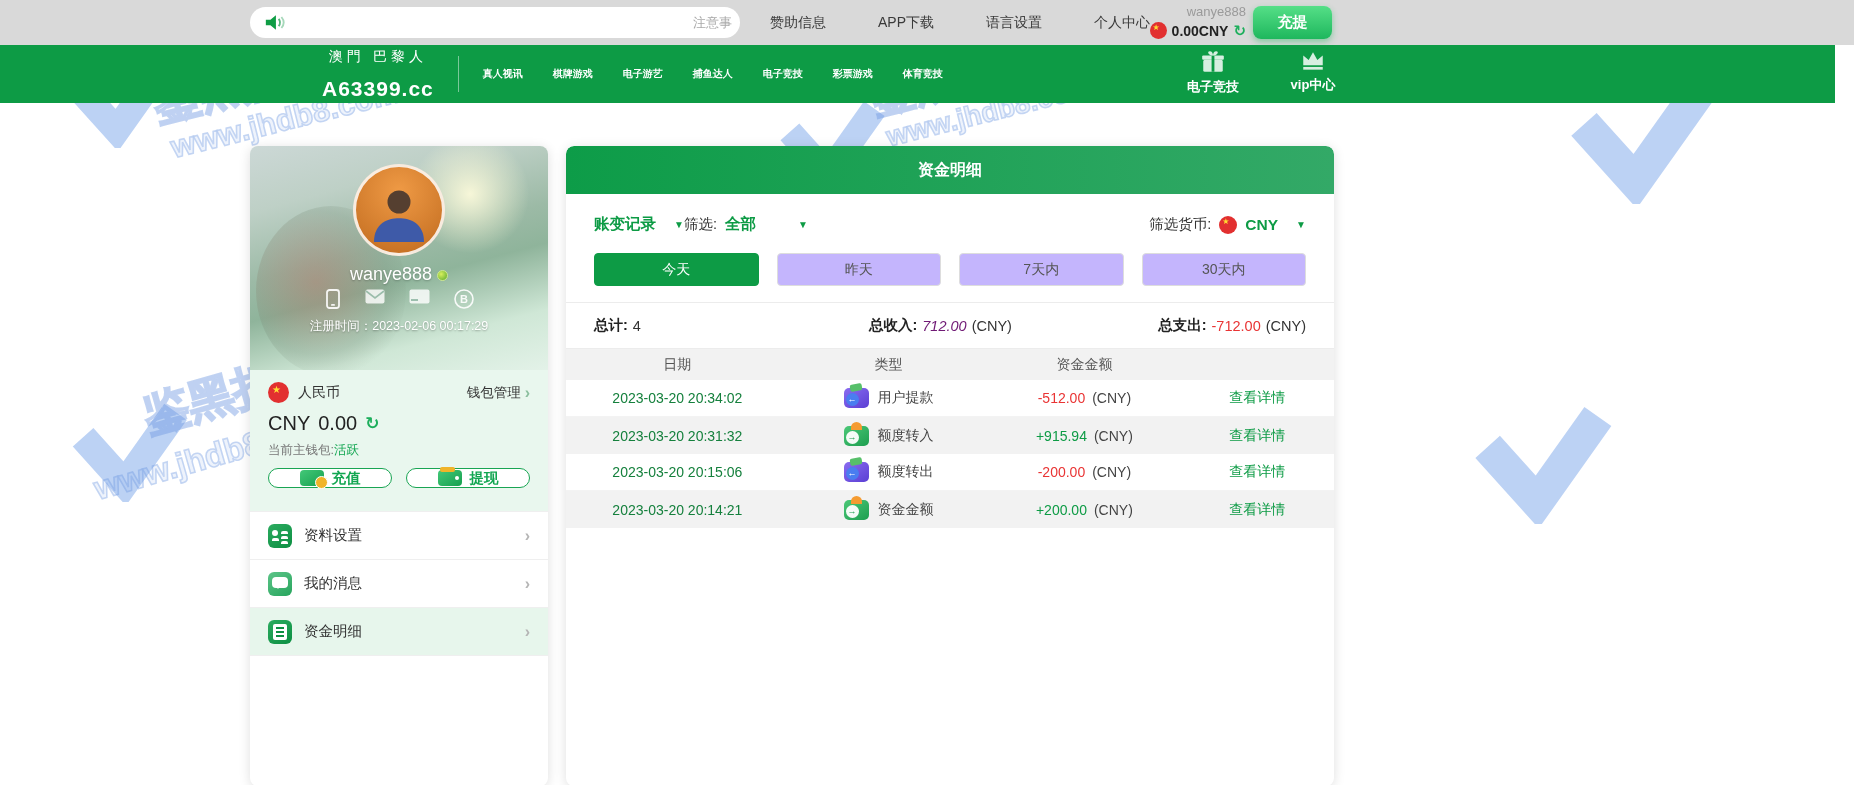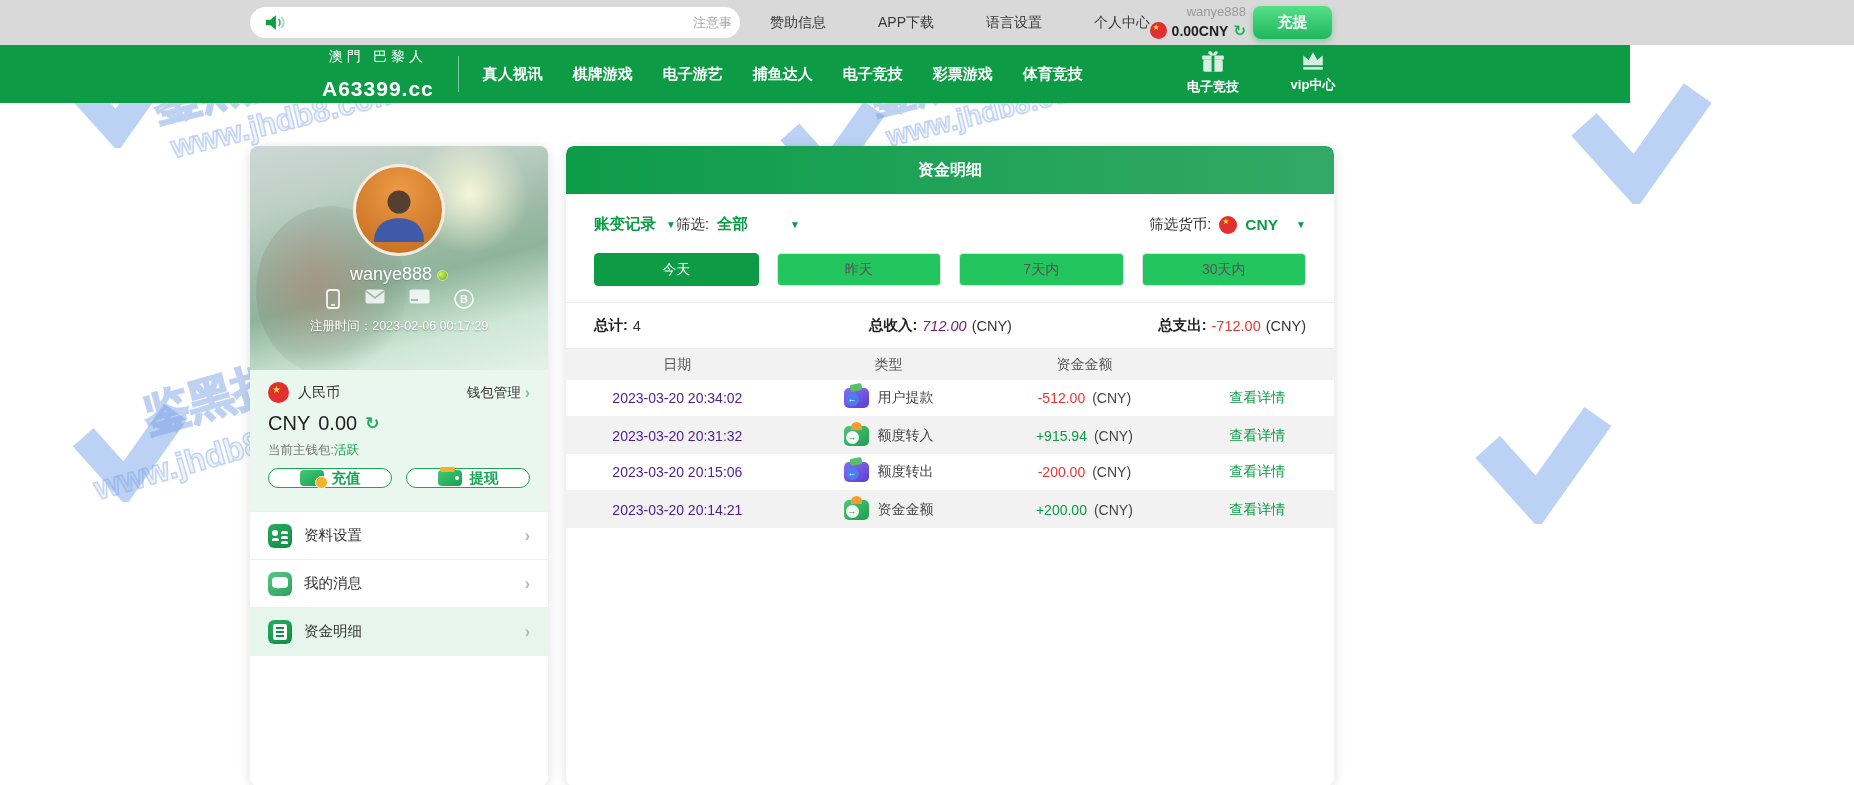--- a/index.html
+++ b/index.html
@@ -28,28 +28,28 @@
   .tb-balance{font-weight:bold;color:#222;font-size:14px;}
   .flag{display:inline-block;width:17px;height:17px;border-radius:50%;background:#e23030;position:relative;flex:0 0 auto;}
   .flag::before{content:"\2605";position:absolute;left:3px;top:1px;font-size:8px;color:#ffde33;}
   .refresh{color:#1daf5c;font-weight:bold;font-size:15px;cursor:pointer;line-height:1;}
   .refresh::before{content:"\21BB";}
   .deposit-btn{position:absolute;left:1253px;top:6px;width:79px;height:33px;border:none;border-radius:8px;
     background:linear-gradient(180deg,#55df87,#1eb75d);color:#fff;font-size:15px;font-weight:bold;cursor:pointer;
     box-shadow:0 3px 6px rgba(30,183,93,.45);}
 
   
-  .nav{position:absolute;left:0;top:45px;width:1630px;height:58px;background:#0d9b45;z-index:18;
+  .nav{position:absolute;left:0;top:45px;width:1835px;height:58px;background:#0d9b45;z-index:18;
     display:flex;align-items:center;}
   .logo{margin-left:322px;color:#fff;text-align:center;line-height:1;}
   .logo-top{font-family:"DejaVu Serif","Liberation Serif",serif;font-size:14px;letter-spacing:4px;}
   .logo-domain{font-size:21px;font-weight:bold;margin-top:15px;letter-spacing:1px;}
   .nav-divider{width:1px;height:36px;background:rgba(255,255,255,.45);margin:0 22px 0 24px;}
   .nav-menu{display:flex;align-items:center;gap:26px;}
-  .nav-item{color:#fff;font-size:15px;font-weight:bold;cursor:pointer;white-space:nowrap;padding:6px 2px;}
+  .nav-item{color:#fff;font-size:10px;font-weight:bold;cursor:pointer;white-space:nowrap;padding:6px 2px;}
   .nav-right{position:absolute;left:1180px;top:4px;display:flex;gap:34px;}
   .nav-icon-item{width:66px;text-align:center;color:#fff;font-size:13px;font-weight:bold;cursor:pointer;}
   .nav-icon-item svg{display:block;margin:0 auto 3px;}
 
   
   .sidebar{position:absolute;left:250px;top:146px;width:298px;height:640px;background:#fff;border-radius:8px;
     box-shadow:0 2px 12px rgba(0,0,0,.13);overflow:hidden;z-index:10;}
   .panel{position:absolute;left:566px;top:146px;width:768px;height:640px;background:#fff;border-radius:8px;
     box-shadow:0 2px 12px rgba(0,0,0,.13);overflow:hidden;z-index:10;}
 
@@ -108,51 +108,51 @@
   .mi-icon.ledger::before{content:"";position:absolute;left:5px;top:4px;right:5px;bottom:4px;background:#fff;border-radius:2px;}
   .mi-icon.ledger::after{content:"";position:absolute;left:8px;top:7px;width:8px;height:2px;background:#0c8f42;
     box-shadow:0 4px 0 #0c8f42,0 8px 0 #0c8f42;}
   .menu-label{margin-left:12px;font-size:14.5px;color:#333;flex:1;}
   .menu-row .chev{color:#b5b5b5;}
 
   
   .panel-header{height:48px;background:linear-gradient(90deg,#0d9c48,#33a967);display:flex;align-items:center;justify-content:center;
     color:#fff;font-size:16px;font-weight:bold;border-radius:8px 8px 0 0;}
   .filters{display:flex;align-items:center;padding:20px 28px 14px;}
-  .dd{display:flex;align-items:center;gap:10px;cursor:pointer;}
+  .dd{display:flex;align-items:center;gap:18px;cursor:pointer;}
   .dd-main{color:#0d9b45;font-size:15.5px;font-weight:bold;}
   .caret{color:#0d9b45;font-size:10px;}
   .caret::before{content:"\25BC";}
   .filter-mid{display:flex;align-items:center;gap:8px;}
   .filter-label{color:#333;font-size:14.5px;}
   .filter-right{margin-left:auto;display:flex;align-items:center;gap:8px;}
   .filter-right .flag{width:18px;height:18px;}
   .date-tabs{display:flex;gap:18px;padding:4px 28px 16px;}
-  .date-tab{flex:1;height:33px;border:1px solid #ddd;border-radius:4px;background:#22c55e;color:#555;
+  .date-tab{flex:1;height:33px;border:1px solid #ddd;border-radius:4px;background:#c4b5fd;color:#555;
     font-size:14px;cursor:pointer;}
   .date-tab.active{background:#0d9b45;border-color:#0d9b45;color:#fff;}
   .summary{display:flex;align-items:flex-end;padding:13px 28px;border-top:1px solid #ececec;border-bottom:1px solid #ececec;}
   .sum-cell{display:flex;align-items:center;gap:5px;font-size:14.5px;}
   .sum-label{font-weight:bold;color:#222;}
   .sum-mid{margin-left:228px;}
   .sum-right{margin-left:auto;}
   .val-green{color:#701a75;font-style:italic;}
   .val-red{color:#e93434;}
   .sum-unit{color:#333;}
 
   .thead{display:flex;align-items:center;height:31px;background:#f2f2f2;font-size:14px;color:#555;}
   .thead .th{text-align:center;}
   .col-date{width:29%;}
   .col-type{width:26%;}
   .col-amt{width:25%;}
   .col-link{width:20%;}
   .tbody .trow{display:flex;align-items:center;height:37px;font-size:14px;}
   .tbody .trow:nth-of-type(even){background:#f2f2f2;}
   .tbody .trow:nth-of-type(odd){border-bottom:1px solid #f3f3f3;}
-  .c-date{width:29%;text-align:center;color:#4c1d95;}
+  .c-date{width:29%;text-align:center;color:#15803d;}
   .c-type{width:26%;display:flex;align-items:center;justify-content:center;gap:9px;color:#444;}
   .t-icon{width:25px;height:20px;border-radius:5px;position:relative;flex:0 0 auto;}
   .trow.out .t-icon{background:linear-gradient(145deg,#8a6cf0,#5b3fd4);}
   .trow.in  .t-icon{background:linear-gradient(145deg,#4cc878,#1d9e4f);}
   .trow.out .t-icon::before{content:"";position:absolute;top:-4px;left:6px;width:12px;height:7px;background:#57c06a;
     border-radius:2px;transform:rotate(-10deg);}
   .trow.in  .t-icon::before{content:"";position:absolute;top:-4px;left:7px;width:11px;height:8px;background:#f59b31;
     border-radius:6px 6px 0 0;}
   .t-icon::after{position:absolute;left:2px;bottom:2px;width:13px;height:13px;border-radius:50%;
     font-size:9px;line-height:13px;text-align:center;font-weight:bold;}

